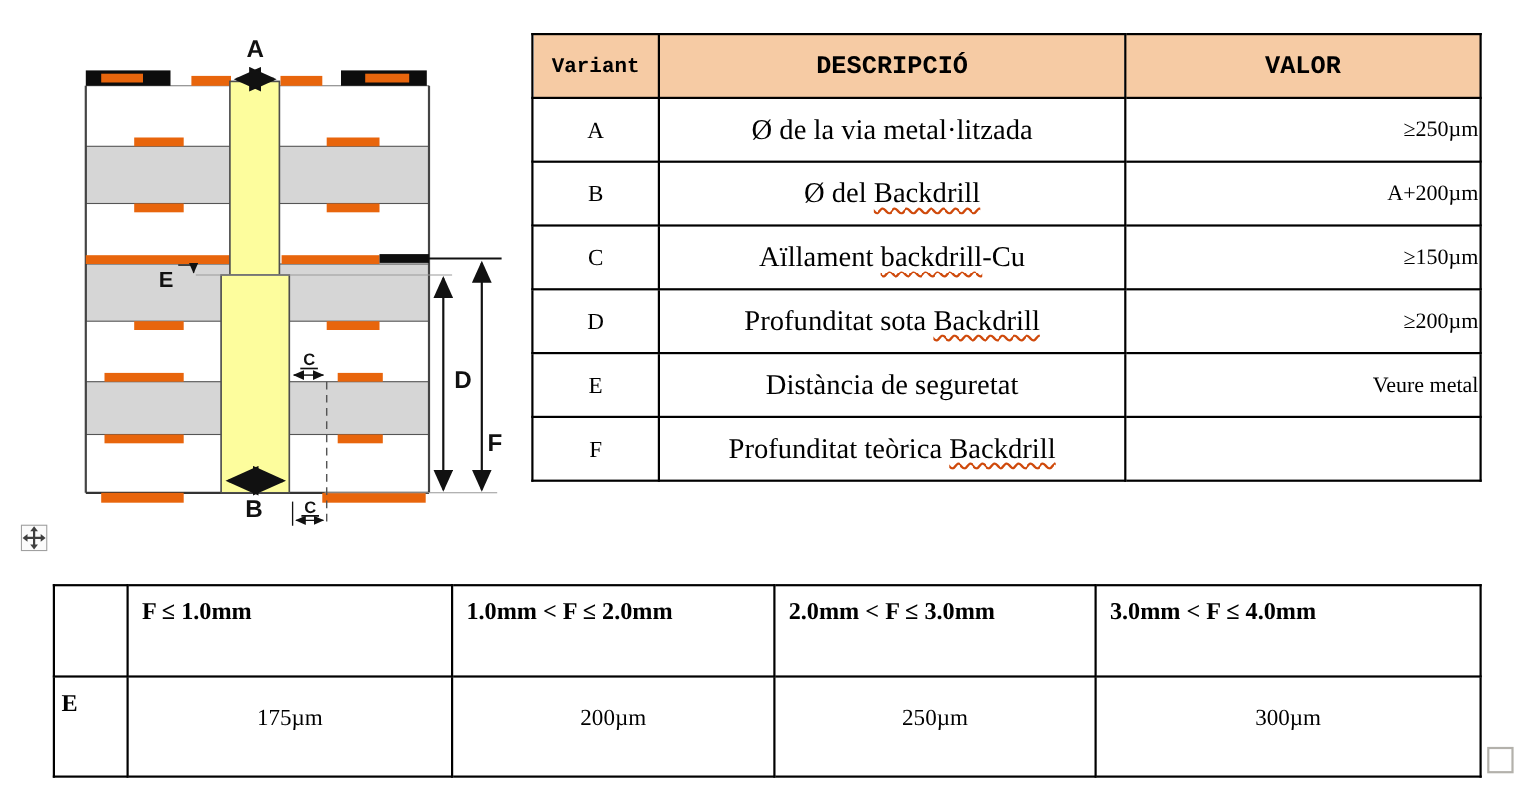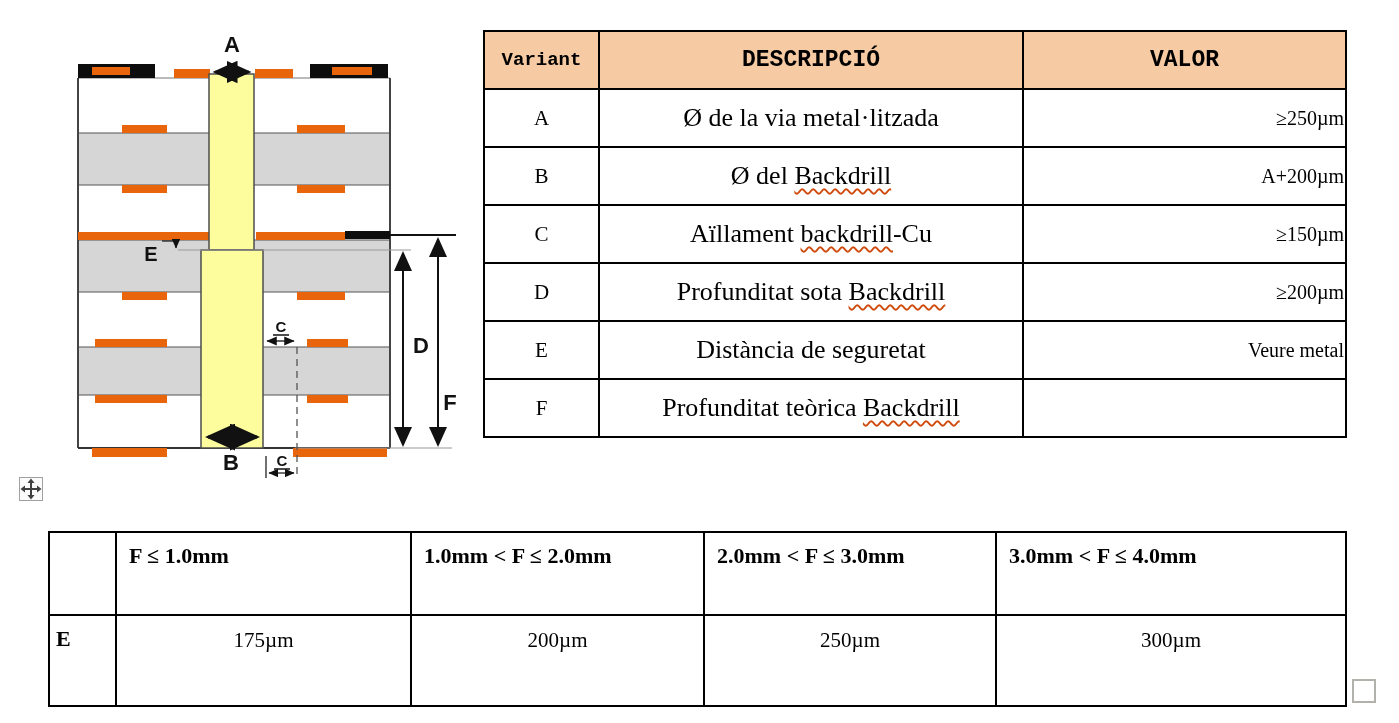--- a/index.html
+++ b/index.html
@@ -32,21 +32,21 @@
     text-decoration-line:underline;text-decoration-style:wavy;
     text-decoration-color:#cf4a0c;text-decoration-thickness:1.5px;
     text-underline-offset:4px;
   }
   .e-table{left:48px;top:531px;width:1297px;}
   .e-table th,.e-table td{border:2px solid #000;vertical-align:top;}
   .e-table .hdr-row{height:83px;}
   .e-table .val-row{height:91px;}
   .e-head{font-weight:bold;font-size:22px;text-align:left;padding:10px 0 0 12px;}
   .e-label{font-weight:bold;font-size:22px;text-align:left;padding:10px 0 0 6px;}
-  .e-val{font-size:21px;text-align:center;padding-top:12px;}
+  .e-val{font-size:21px;text-align:center;padding-top:24px;}
   
   .move-handle{
     position:absolute;left:19px;top:477px;width:24px;height:24px;
     border:1px solid #a0a0a0;background:#fbfbfb;box-sizing:border-box;cursor:move;
   }
   .resize-handle{
     position:absolute;left:1352px;top:679px;width:20px;height:20px;
     border:2px solid #b3b1ab;background:#fff;box-sizing:content-box;
   }
 </style>

